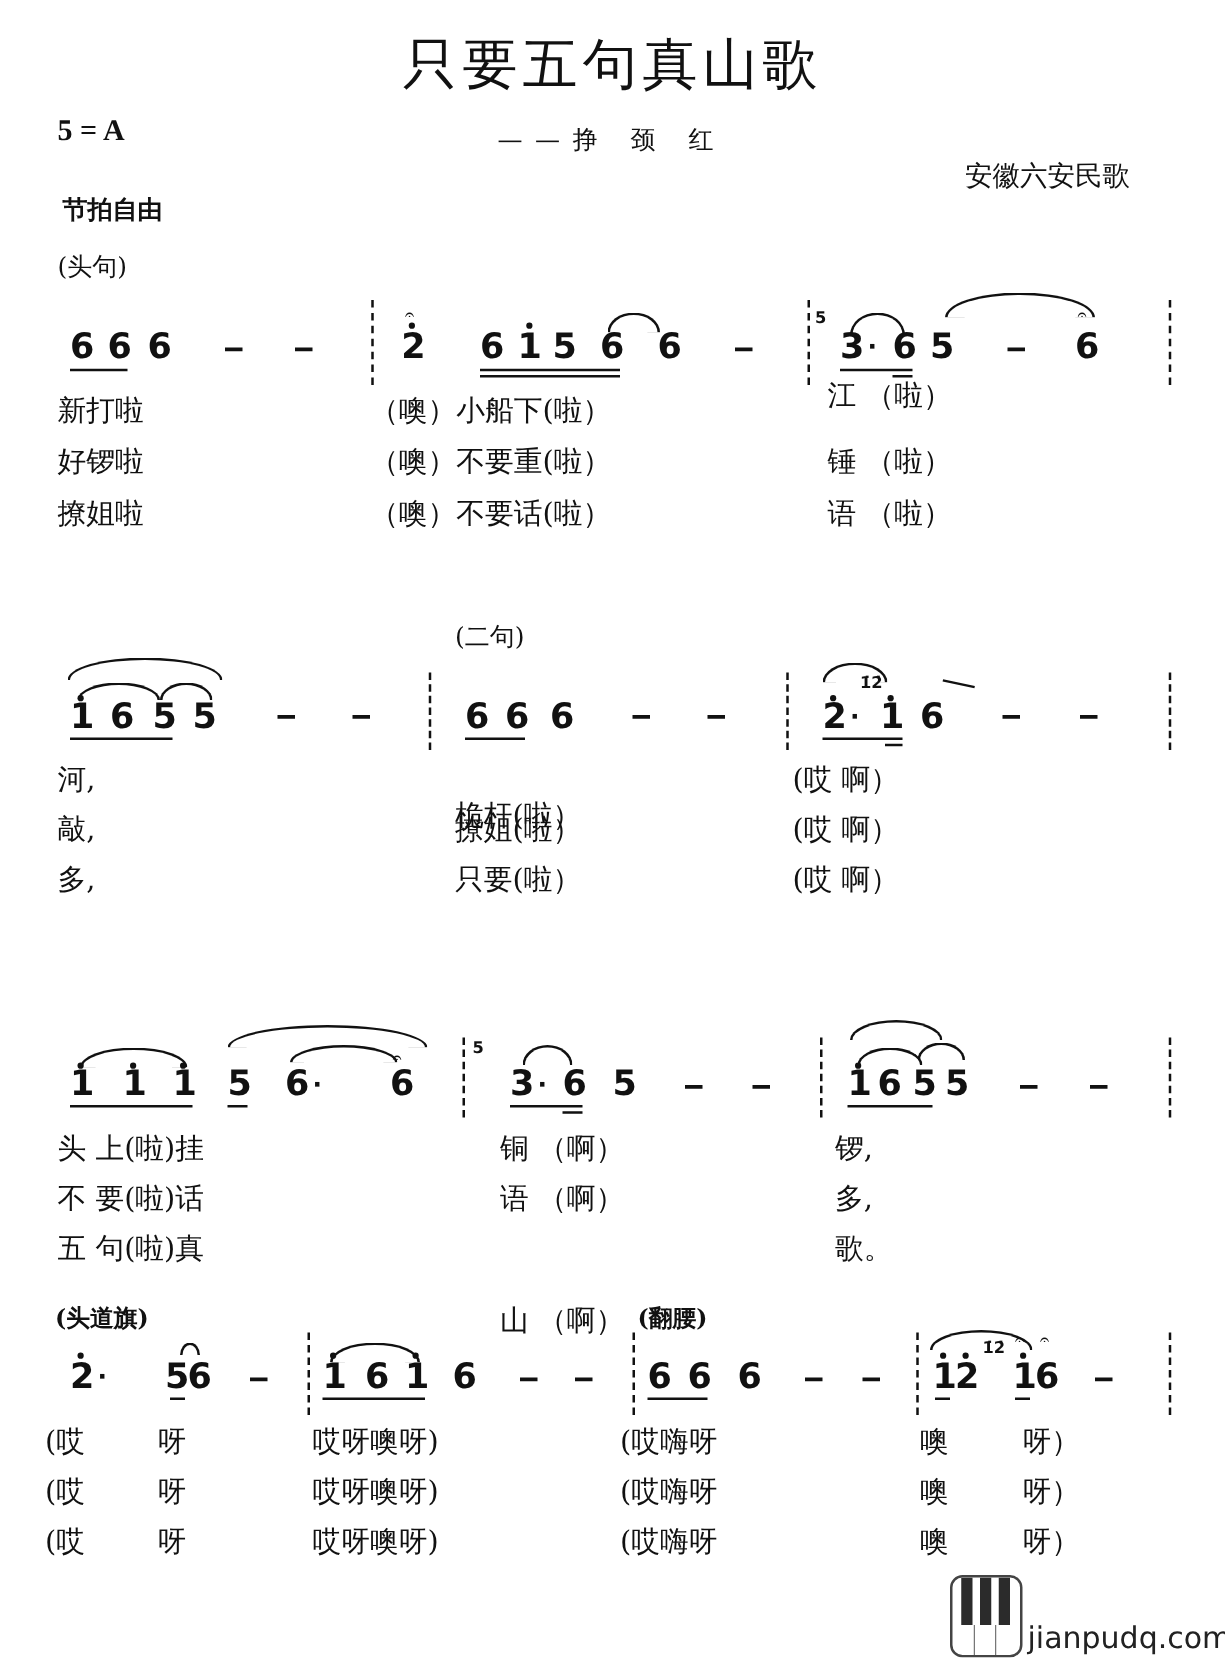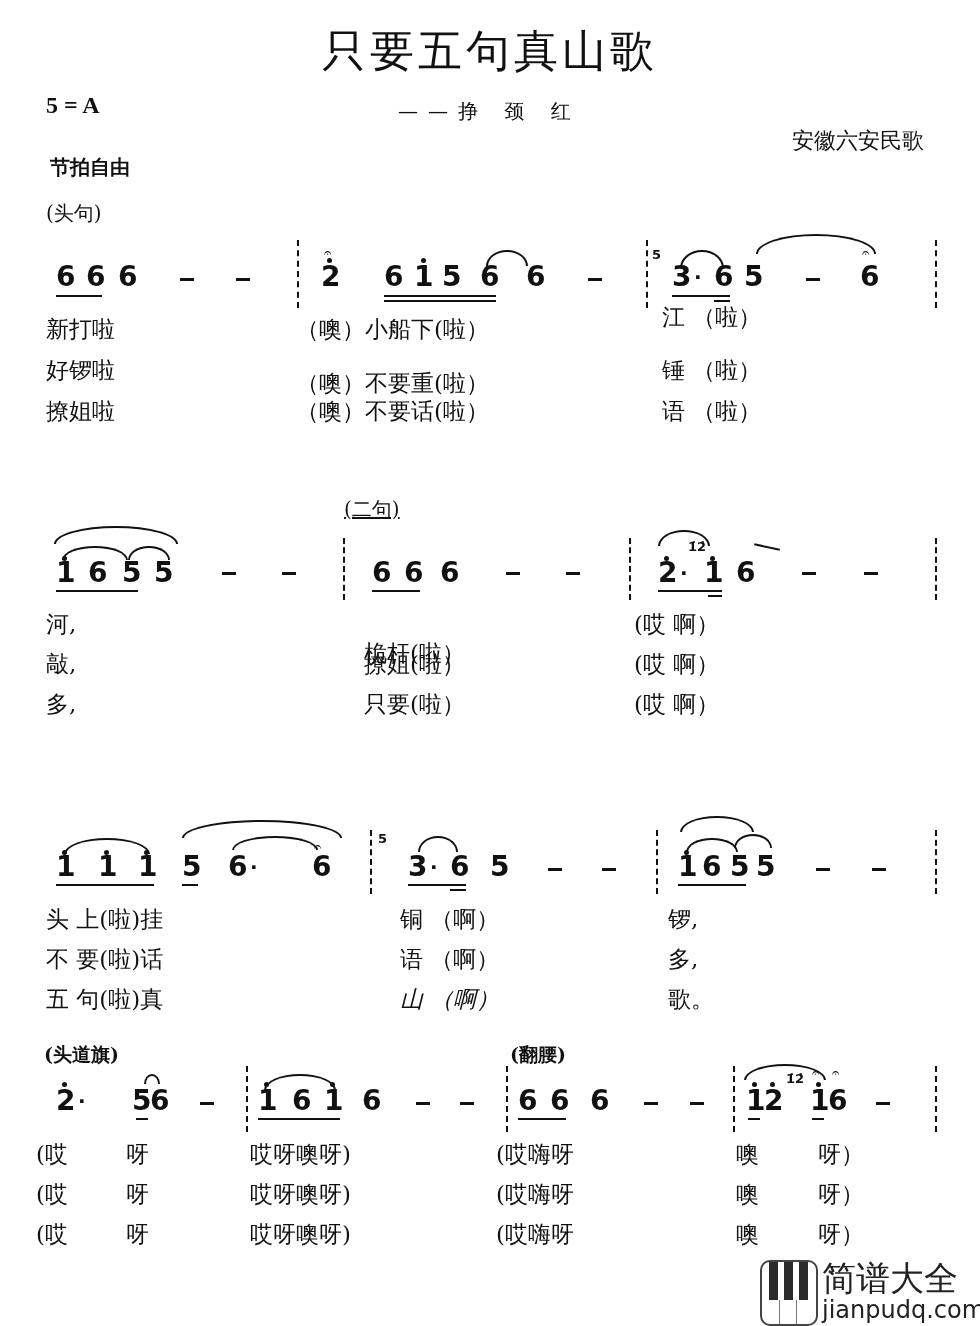--- a/index.html
+++ b/index.html
@@ -2,21 +2,21 @@
 <html><head>
 <meta charset="utf-8">
 <style>
   html,body{margin:0;padding:0;background:#fff;}
   body{width:980px;height:1326px;position:relative;overflow:hidden;color:#111;
        font-family:"DejaVu Serif",serif;}
   .abs{position:absolute;}
   .title{left:0;width:980px;top:22px;text-align:center;font-size:44px;letter-spacing:4px;}
   .key{left:46px;top:92px;font-size:24px;font-weight:bold;font-family:"Liberation Serif",serif;}
   .subtitle{left:398px;top:98px;font-size:20px;letter-spacing:10px;}
-  .origin{left:772px;top:126px;font-size:22px;margin-left:20px;}
+  .origin{left:772px;top:126px;font-size:22px;}
   .tempo{left:50px;top:154px;font-size:20px;font-weight:bold;font-family:"DejaVu Sans",sans-serif;}
   .section{font-size:20px;}
   .row{position:absolute;left:0;width:980px;}
   .n{position:absolute;font-family:"DejaVu Sans",sans-serif;font-weight:bold;font-size:28px;line-height:30px;}
   .dash{position:absolute;width:14px;height:3px;background:#111;}
   .bar{position:absolute;width:0;border-left:2px dashed #111;}
   .ul{position:absolute;height:2px;background:#111;}
   .dot{position:absolute;width:5px;height:5px;border-radius:50%;background:#111;}
   .slur{position:absolute;border:2px solid #111;border-bottom:none;border-radius:50% 50% 0 0/100% 100% 0 0;}
   .ferm{position:absolute;font-size:13px;font-family:"DejaVu Sans",sans-serif;line-height:13px;}
@@ -76,27 +76,27 @@
   <div class="dash" style="left:806px;top:38px;"></div>
   <div class="ferm" style="left:862px;top:6px;">𝄐</div>
   <div class="n" style="left:860px;top:22px;">6</div>
   <div class="bar" style="left:935px;top:0;height:68px;"></div>
 </div>
 
 <div class="lyr" style="left:46px;top:316px;">新打啦</div>
 <div class="lyr" style="left:296px;top:316px;">（噢）小船下(啦）</div>
 <div class="lyr" style="left:662px;top:304px;">江 （啦）</div>
 <div class="lyr" style="left:46px;top:357px;">好锣啦</div>
-<div class="lyr" style="left:296px;top:370px;">（噢）不要重(啦）</div>
+<div class="lyr" style="left:296px;top:357px;">（噢）不要重(啦）</div>
 <div class="lyr" style="left:662px;top:357px;">锤 （啦）</div>
 <div class="lyr" style="left:46px;top:398px;">撩姐啦</div>
 <div class="lyr" style="left:296px;top:398px;">（噢）不要话(啦）</div>
 <div class="lyr" style="left:662px;top:398px;">语 （啦）</div>
 
-<div class="abs section" style="left:344px;top:496px;text-decoration:underline;">(二句)</div>
+<div class="abs section" style="left:364px;top:496px;">(二句)</div>
 <div class="row" style="top:526px;">
   <div class="slur" style="left:54px;top:0px;width:120px;height:16px;"></div>
   <div class="slur" style="left:62px;top:20px;width:62px;height:12px;"></div>
   <div class="slur" style="left:128px;top:20px;width:38px;height:12px;"></div>
   <div class="dot" style="left:62px;top:30px;"></div>
   <div class="n" style="left:56px;top:32px;">1</div>
   <div class="n" style="left:88px;top:32px;">6</div>
   <div class="n" style="left:122px;top:32px;">5</div>
   <div class="n" style="left:154px;top:32px;">5</div>
   <div class="ul" style="left:56px;top:64px;width:82px;"></div>
@@ -177,21 +177,21 @@
   <div class="dash" style="left:872px;top:52px;"></div>
   <div class="bar" style="left:935px;top:14px;height:64px;"></div>
 </div>
 <div class="lyr" style="left:46px;top:906px;">头 上(啦)挂</div>
 <div class="lyr" style="left:400px;top:906px;">铜 （啊）</div>
 <div class="lyr" style="left:668px;top:906px;">锣,</div>
 <div class="lyr" style="left:46px;top:946px;">不 要(啦)话</div>
 <div class="lyr" style="left:400px;top:946px;">语 （啊）</div>
 <div class="lyr" style="left:668px;top:946px;">多,</div>
 <div class="lyr" style="left:46px;top:986px;">五 句(啦)真</div>
-<div class="lyr" style="left:400px;top:986px;font-style:italic;">山 （啊）</div>
+<div class="lyr" style="left:400px;top:1044px;">山 （啊）</div>
 <div class="lyr" style="left:668px;top:986px;">歌。</div>
 
 <div class="abs section" style="left:44px;top:1042px;font-size:19px;font-weight:bold;">(头道旗)</div>
 <div class="abs section" style="left:510px;top:1042px;font-size:19px;font-weight:bold;">(翻腰)</div>
 <div class="row" style="top:1068px;">
   <div class="dot" style="left:62px;top:14px;"></div>
   <div class="n" style="left:56px;top:18px;">2</div>
   <div class="n" style="left:78px;top:18px;font-size:20px;">·</div>
   <div class="slur" style="left:144px;top:6px;width:12px;height:8px;"></div>
   <div class="n" style="left:132px;top:18px;">5</div>
@@ -256,15 +256,14 @@
 <div class="lyr" style="left:818px;top:1221px;">呀）</div>
 
 <div class="abs logo">
   <div class="keys">
     <div class="bk" style="left:7px;"></div>
     <div class="bk" style="left:22px;"></div>
     <div class="bk" style="left:37px;"></div>
     <div class="wk" style="left:17px;"></div>
     <div class="wk" style="left:34px;"></div>
   </div>
-  <div class="logo-cn">简谱大全</div>
   <div class="logo-en">jianpudq.com</div>
 </div>
 
 </body></html>

